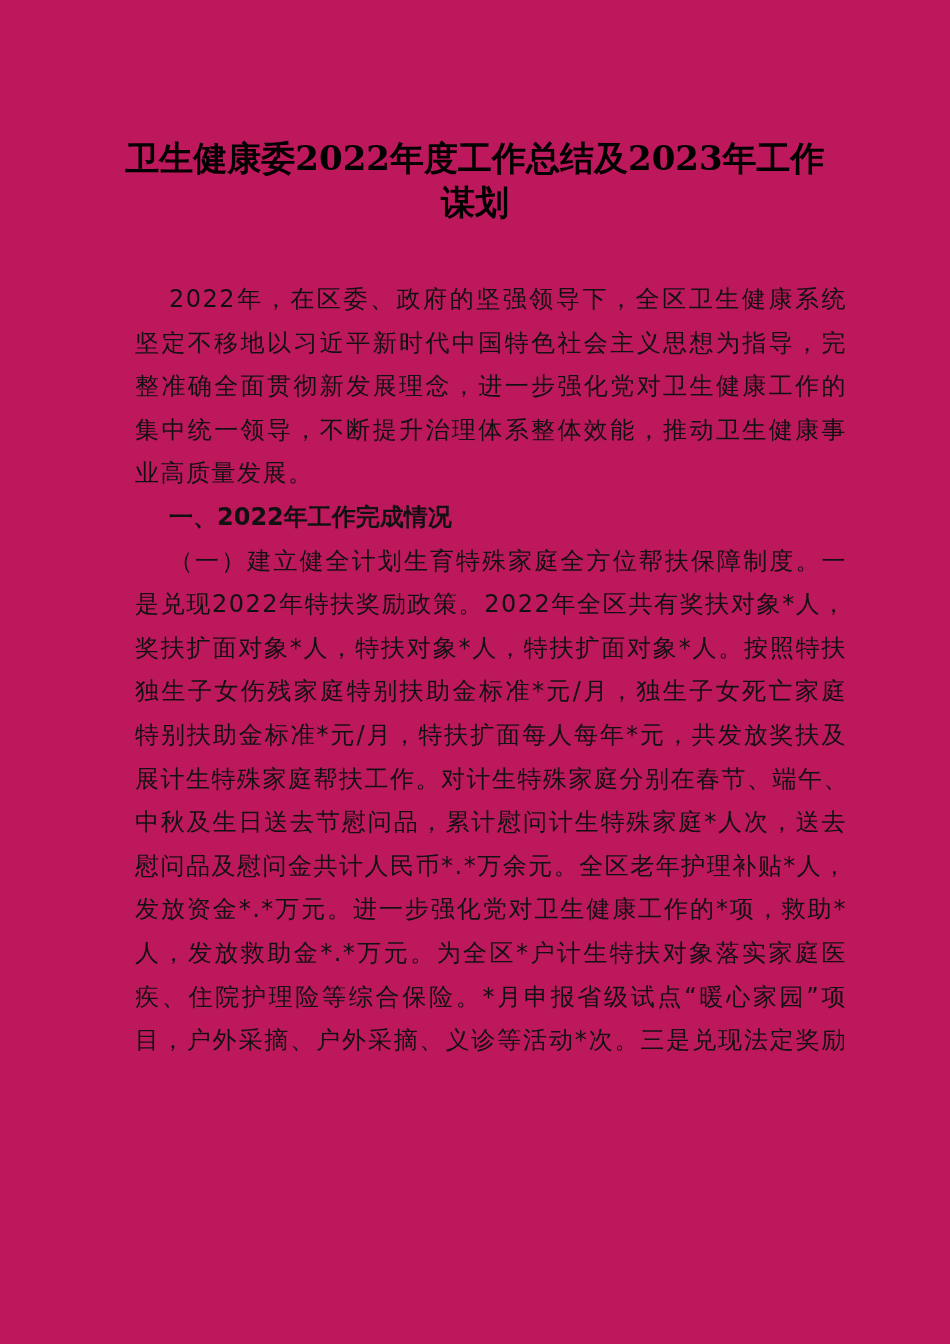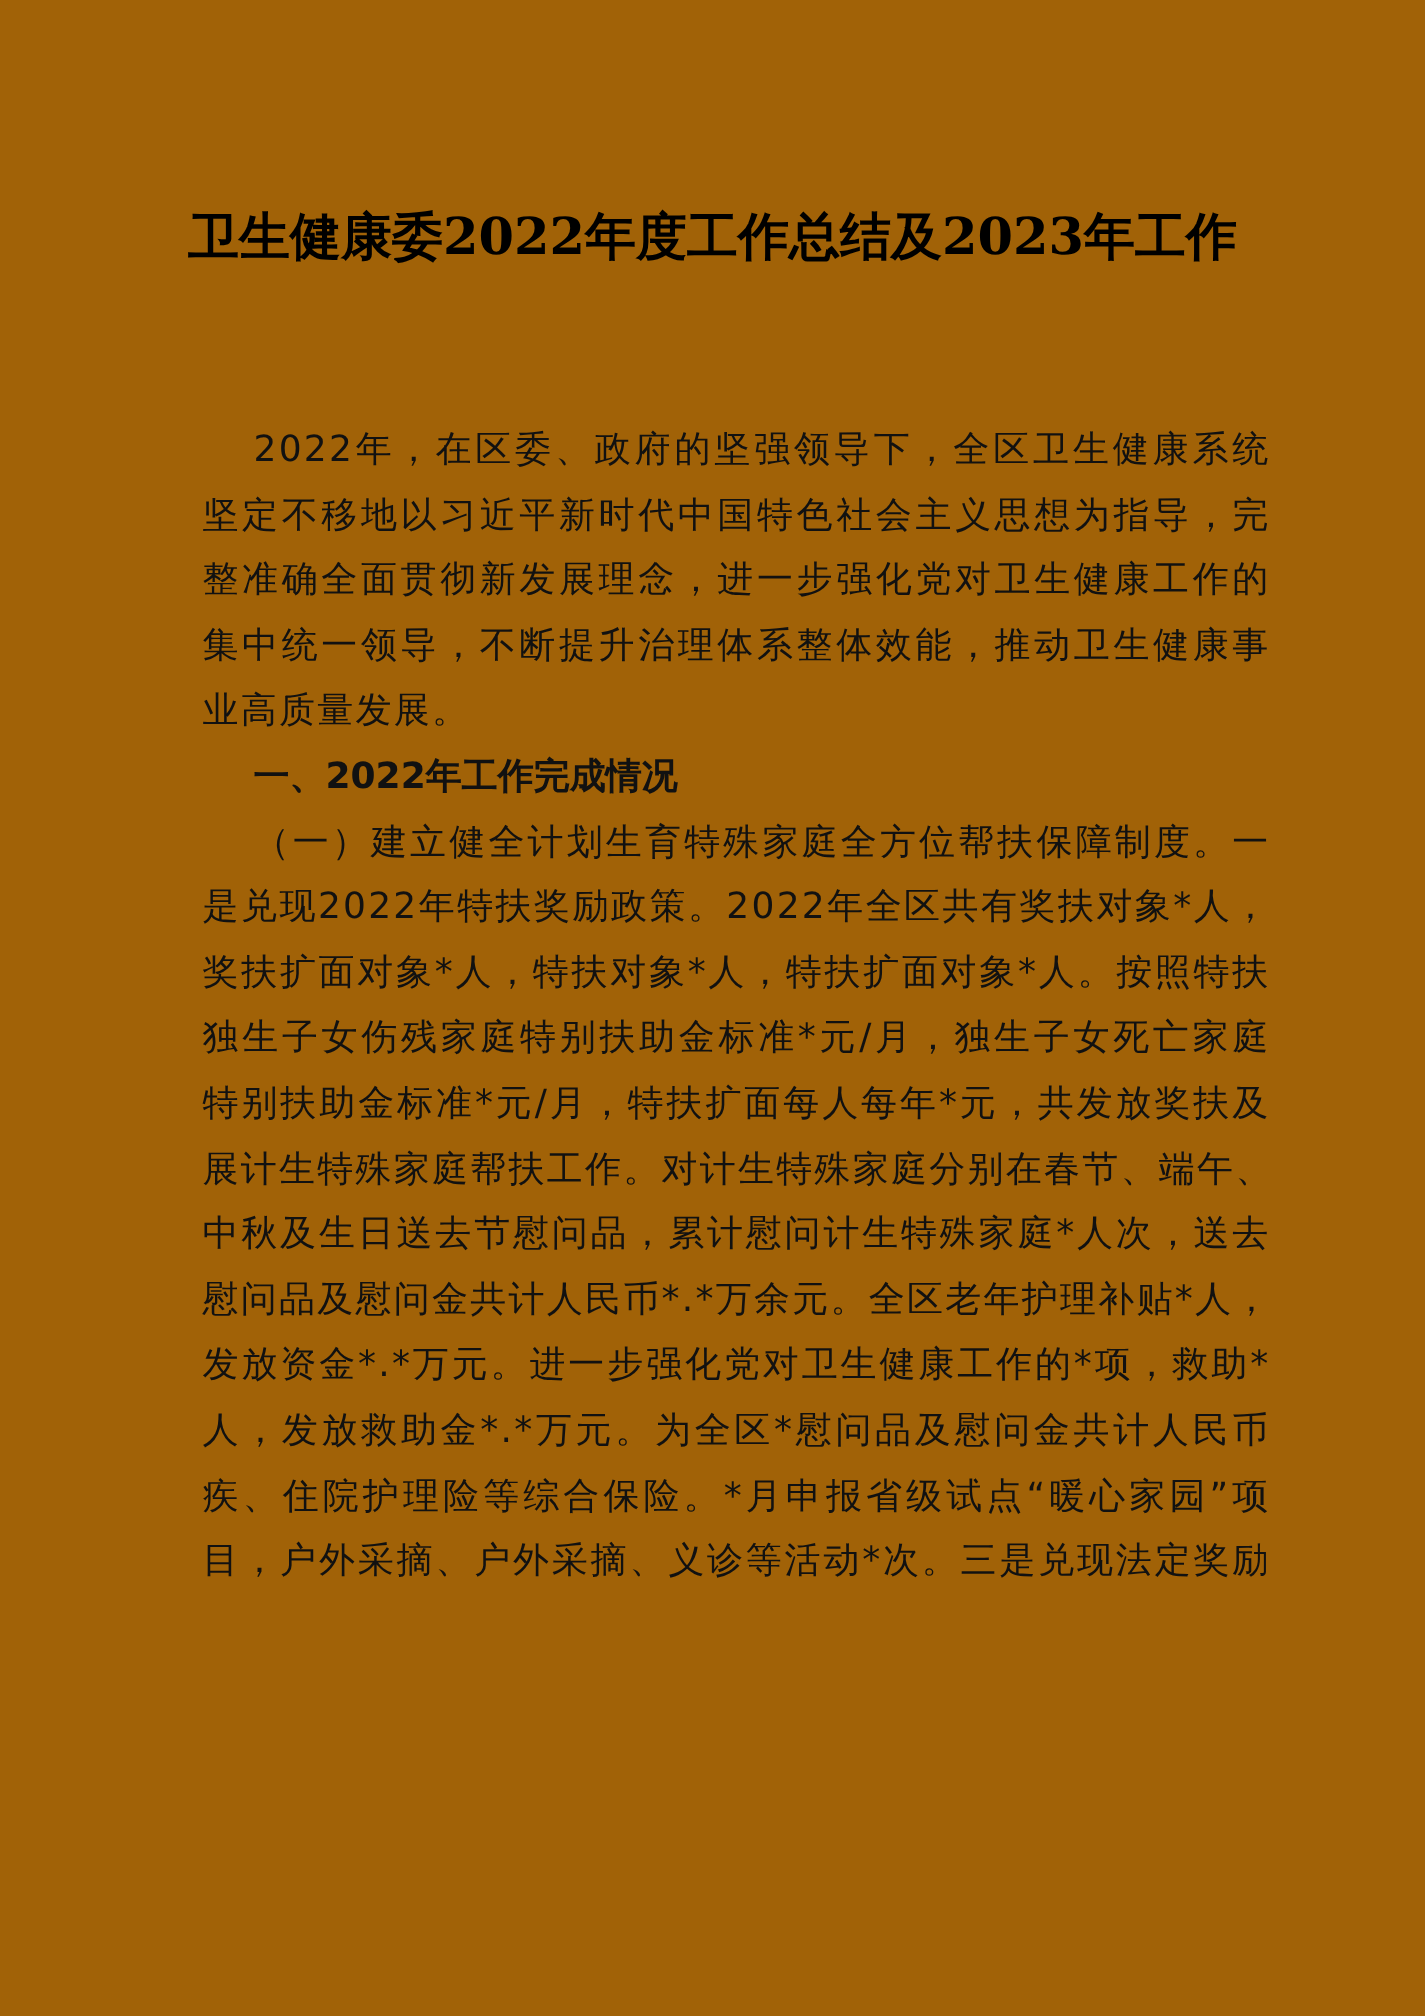--- a/index.html
+++ b/index.html
@@ -1,37 +1,38 @@
 <!DOCTYPE html>
 <html><head>
 <meta charset="utf-8">
 <style>
   html, body { margin: 0; padding: 0; background: #ffffff; }
   body { width: 950px; height: 1344px; position: relative; overflow: hidden; }
-  .page { position: absolute; left: 0; top: 0; width: 950px; height: 1344px; background: #a16207; }
+  .page { position: absolute; left: 0; top: 0; width: 950px; height: 1344px; background: #be185d; }
   .title {
     position: absolute; left: 0; top: 136px; width: 950px;
     text-align: center; font-family: "DejaVu Serif", serif; font-weight: bold;
     font-size: 34px; line-height: 44px; color: #000; letter-spacing: 0px;
   }
   .body {
     position: absolute; left: 135px; top: 278px; width: 712px;
     font-family: "DejaVu Sans", sans-serif; font-size: 24px; color: #111;
   }
   .line { height: 43.6px; line-height: 43.6px; white-space: nowrap; text-align: justify; text-align-last: justify; letter-spacing: 1.5px; }
   .line.last { text-align-last: left; }
   .indent { padding-left: 34px; }
   .heading { font-family: "DejaVu Sans", sans-serif; font-weight: bold; letter-spacing: 0; }
 </style>
 </head>
 <body>
 
 <div class="page">
   <div class="title">
     <div>卫生健康委2022年度工作总结及2023年工作</div>
+    <div>谋划</div>
   </div>
 
   <div class="body">
     <div>
       <div class="line indent">2022年，在区委、政府的坚强领导下，全区卫生健康系统</div>
       <div class="line">坚定不移地以习近平新时代中国特色社会主义思想为指导，完</div>
       <div class="line">整准确全面贯彻新发展理念，进一步强化党对卫生健康工作的</div>
       <div class="line">集中统一领导，不断提升治理体系整体效能，推动卫生健康事</div>
       <div class="line last">业高质量发展。</div>
     </div>
@@ -41,18 +42,18 @@
     <div>
       <div class="line indent">（一）建立健全计划生育特殊家庭全方位帮扶保障制度。一</div>
       <div class="line">是兑现2022年特扶奖励政策。2022年全区共有奖扶对象*人，</div>
       <div class="line">奖扶扩面对象*人，特扶对象*人，特扶扩面对象*人。按照特扶</div>
       <div class="line">独生子女伤残家庭特别扶助金标准*元/月，独生子女死亡家庭</div>
       <div class="line">特别扶助金标准*元/月，特扶扩面每人每年*元，共发放奖扶及</div>
       <div class="line">展计生特殊家庭帮扶工作。对计生特殊家庭分别在春节、端午、</div>
       <div class="line">中秋及生日送去节慰问品，累计慰问计生特殊家庭*人次，送去</div>
       <div class="line">慰问品及慰问金共计人民币*.*万余元。全区老年护理补贴*人，</div>
       <div class="line">发放资金*.*万元。进一步强化党对卫生健康工作的*项，救助*</div>
-      <div class="line">人，发放救助金*.*万元。为全区*慰问品及慰问金共计人民币</div>
+      <div class="line">人，发放救助金*.*万元。为全区*户计生特扶对象落实家庭医</div>
       <div class="line">疾、住院护理险等综合保险。*月申报省级试点“暖心家园”项</div>
       <div class="line">目，户外采摘、户外采摘、义诊等活动*次。三是兑现法定奖励</div>
     </div>
   </div>
 </div>
 
 </body></html>

